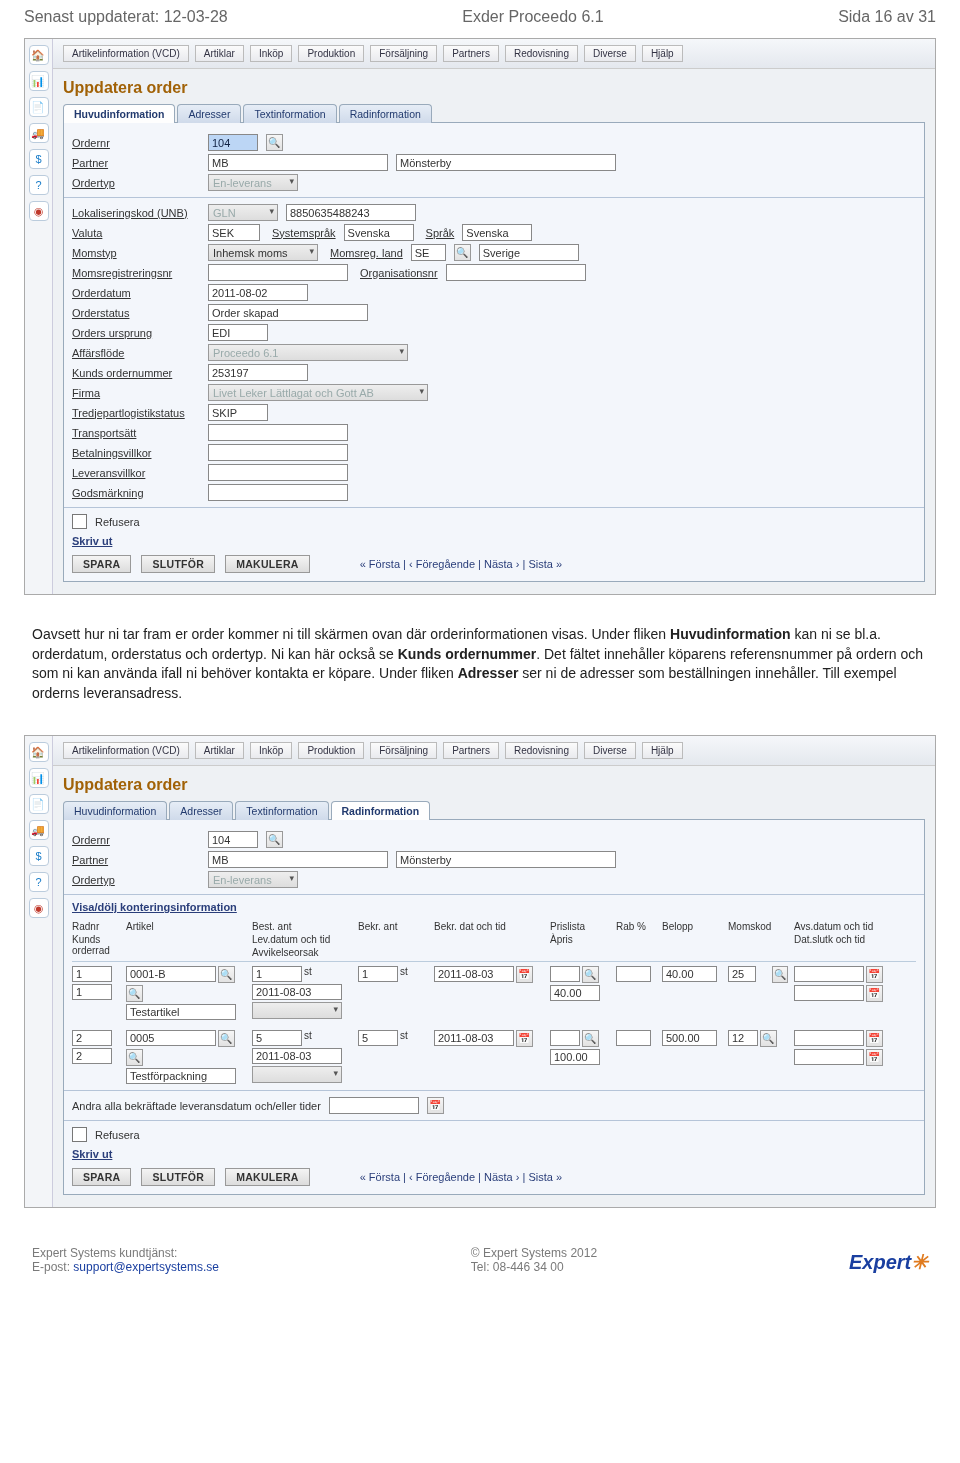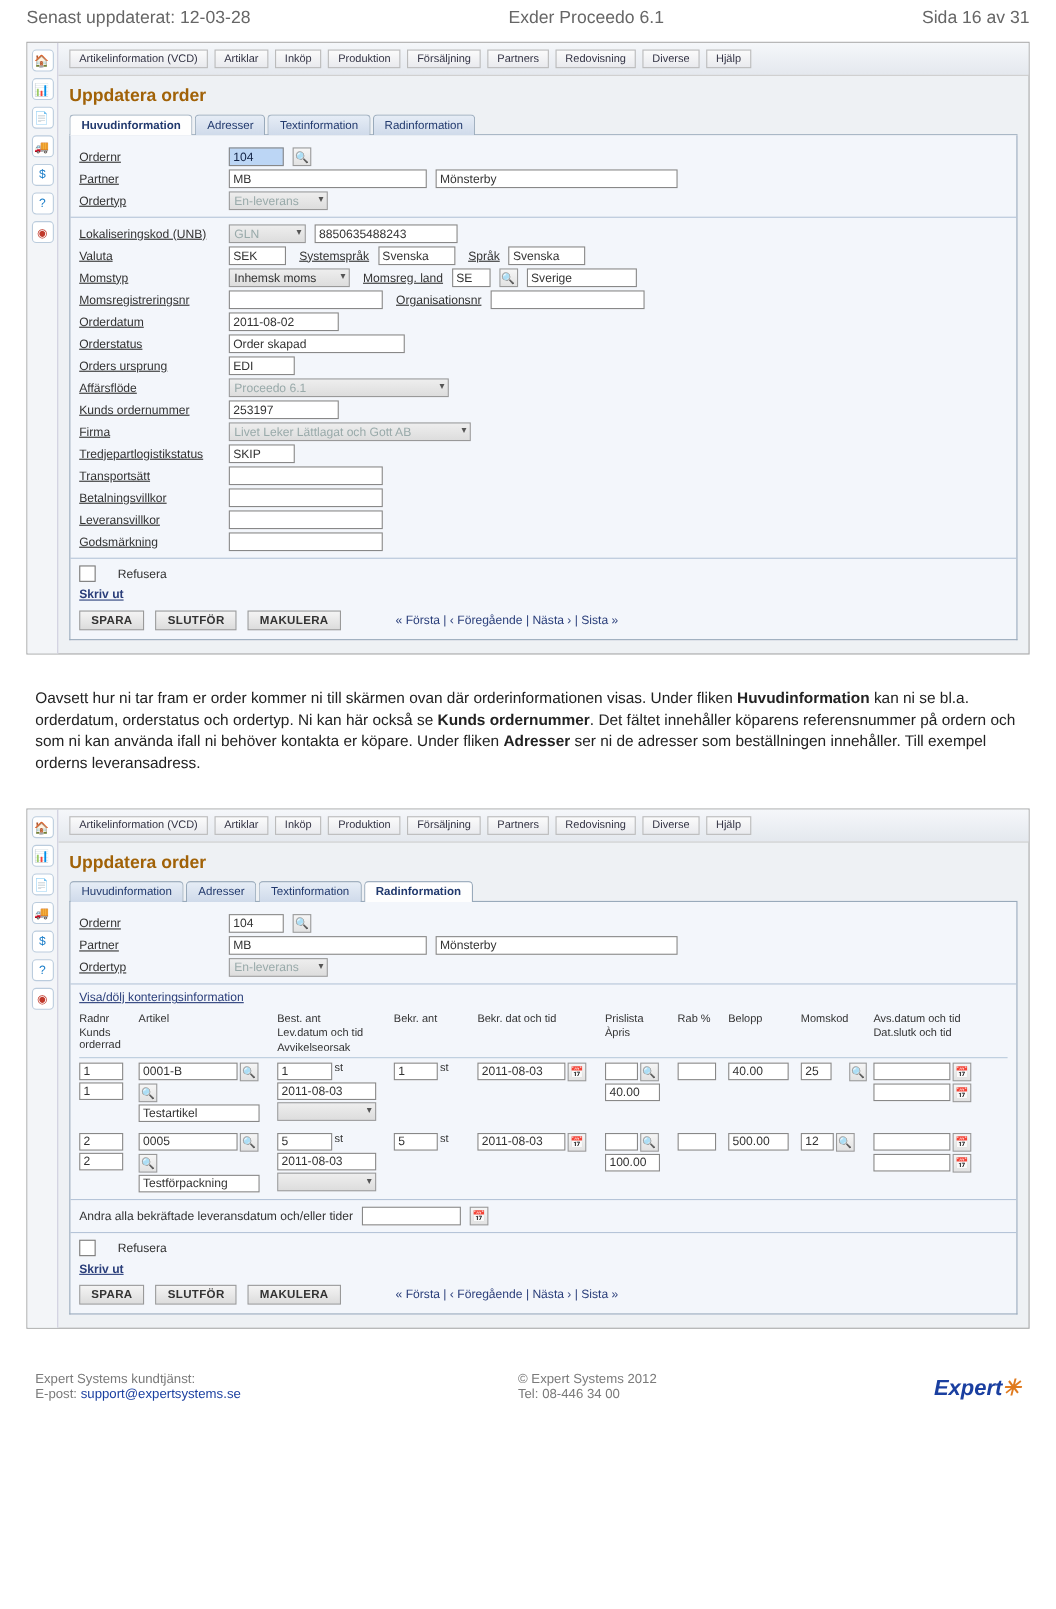--- a/index.html
+++ b/index.html
@@ -113,21 +113,21 @@
     content:"▾"; position:absolute; right:3px; top:1px; font-size:9px; color:#555;
   }
   .mag {
     width:17px; height:17px;
     border:1px solid #999;
     background:linear-gradient(#f6f6f6,#e2e2e2);
     display:inline-flex;align-items:center;justify-content:center;
     font-size:10px;
   }
   hr.sep { border:none; border-top:1px solid #b5c4d8; margin:6px -8px; }
-  .chkrow { display:flex; align-items:center; gap:20px; margin:6px 0; }
+  .chkrow { display:flex; align-items:center; gap:8px; margin:6px 0; }
   .chkbox { width:15px;height:15px;border:1px solid #777;background:#fff; }
   .link { color:#2a3e7a; font-weight:bold; text-decoration:underline; font-size:11px; }
   .actionbar { display:flex; align-items:center; gap:10px; margin-top:8px; }
   .actbtn {
     background:linear-gradient(#f4f4f4,#dcdcdc);
     border:1px solid #999;
     padding:2px 10px;
     font-size:10.5px;
     font-weight:bold;
     letter-spacing:.3px;
@@ -332,21 +332,21 @@
       <div class="row">
         <span class="lab">Partner</span>
         <span class="fld" style="width:180px">MB</span>
         <span class="fld" style="width:220px">Mönsterby</span>
       </div>
       <div class="row">
         <span class="lab">Ordertyp</span>
         <span class="sel" style="width:90px;color:#9aa">En-leverans</span>
       </div>
       <hr class="sep">
-      <div style="margin:4px 0 8px"><span class="link" style="font-weight:normal">Visa/dölj konteringsinformation</span></div>
+      <div style="margin:4px 0 8px"><span class="link" style="font-weight:bold">Visa/dölj konteringsinformation</span></div>
 
       <div class="gridhead" style="border-bottom:1px solid #bcd;padding-bottom:3px;margin-bottom:4px">
         <div class="gridcol" style="width:48px">
             <span>Radnr</span>
             <span>Kunds orderrad</span>
           </div>
         <div class="gridcol" style="width:120px">
             <span>Artikel</span>
           </div>
         <div class="gridcol" style="width:100px">

